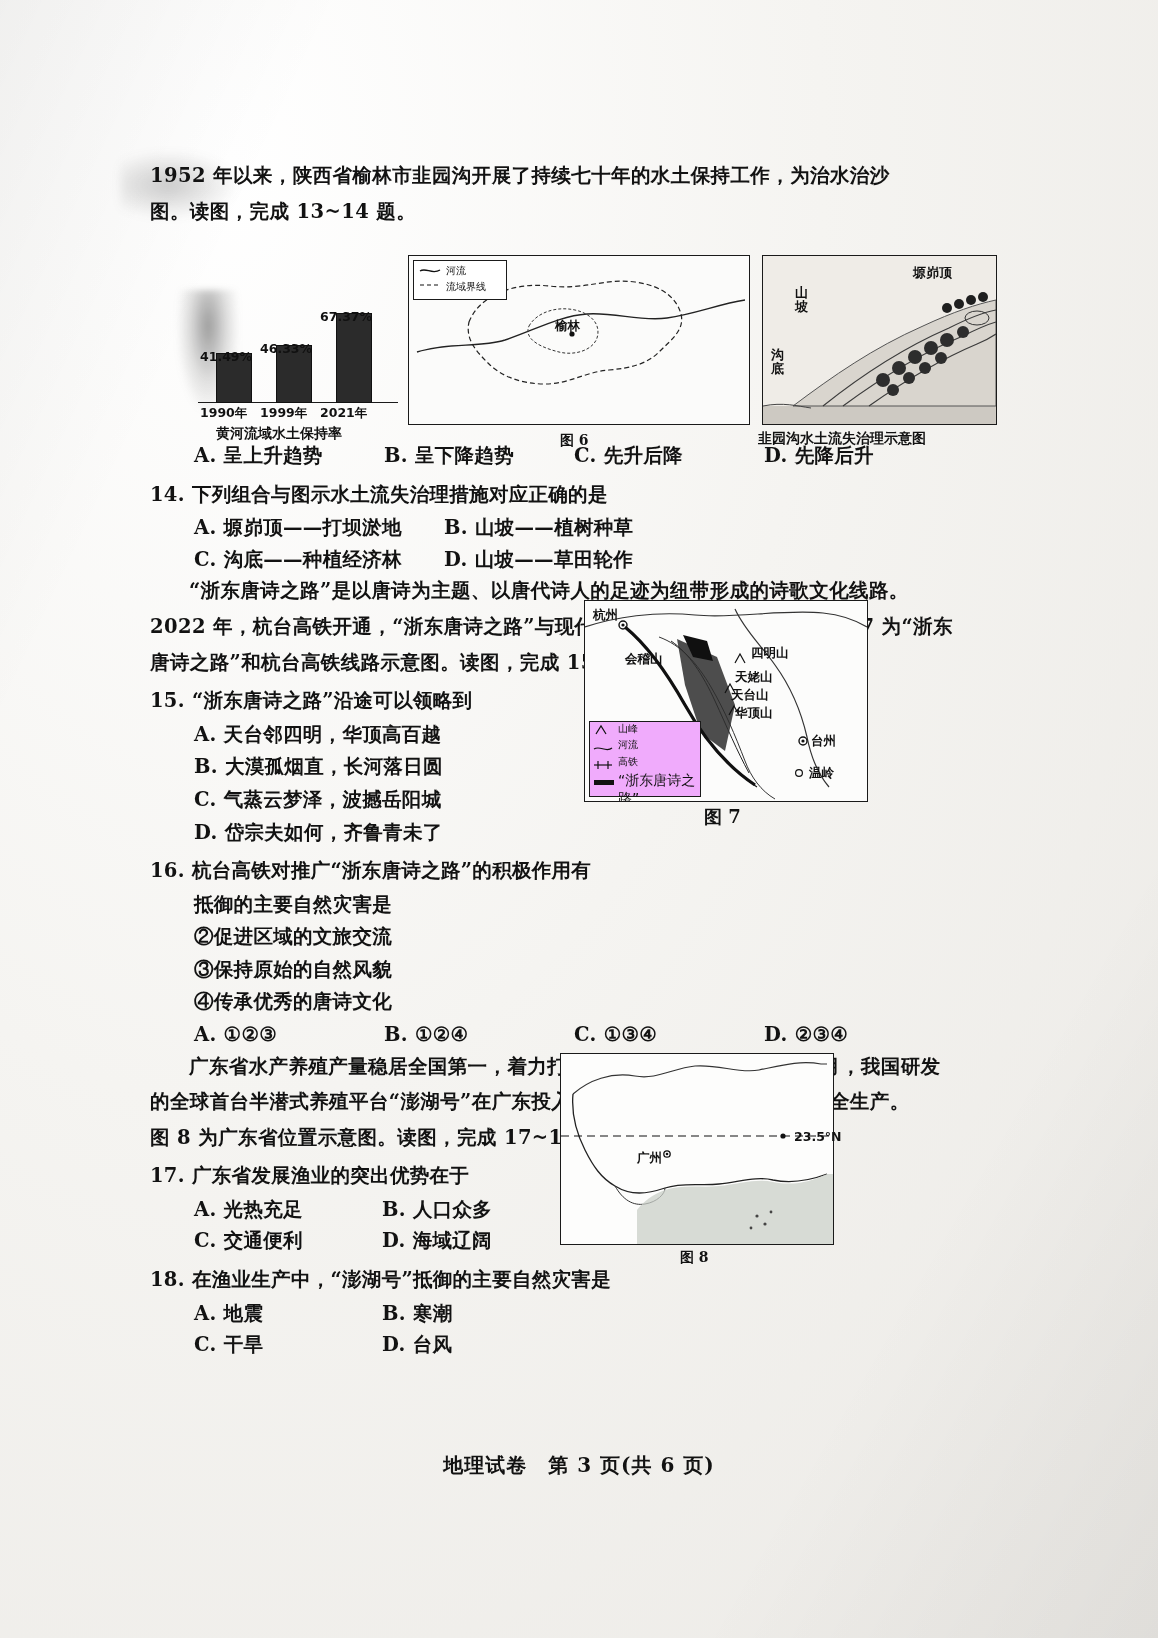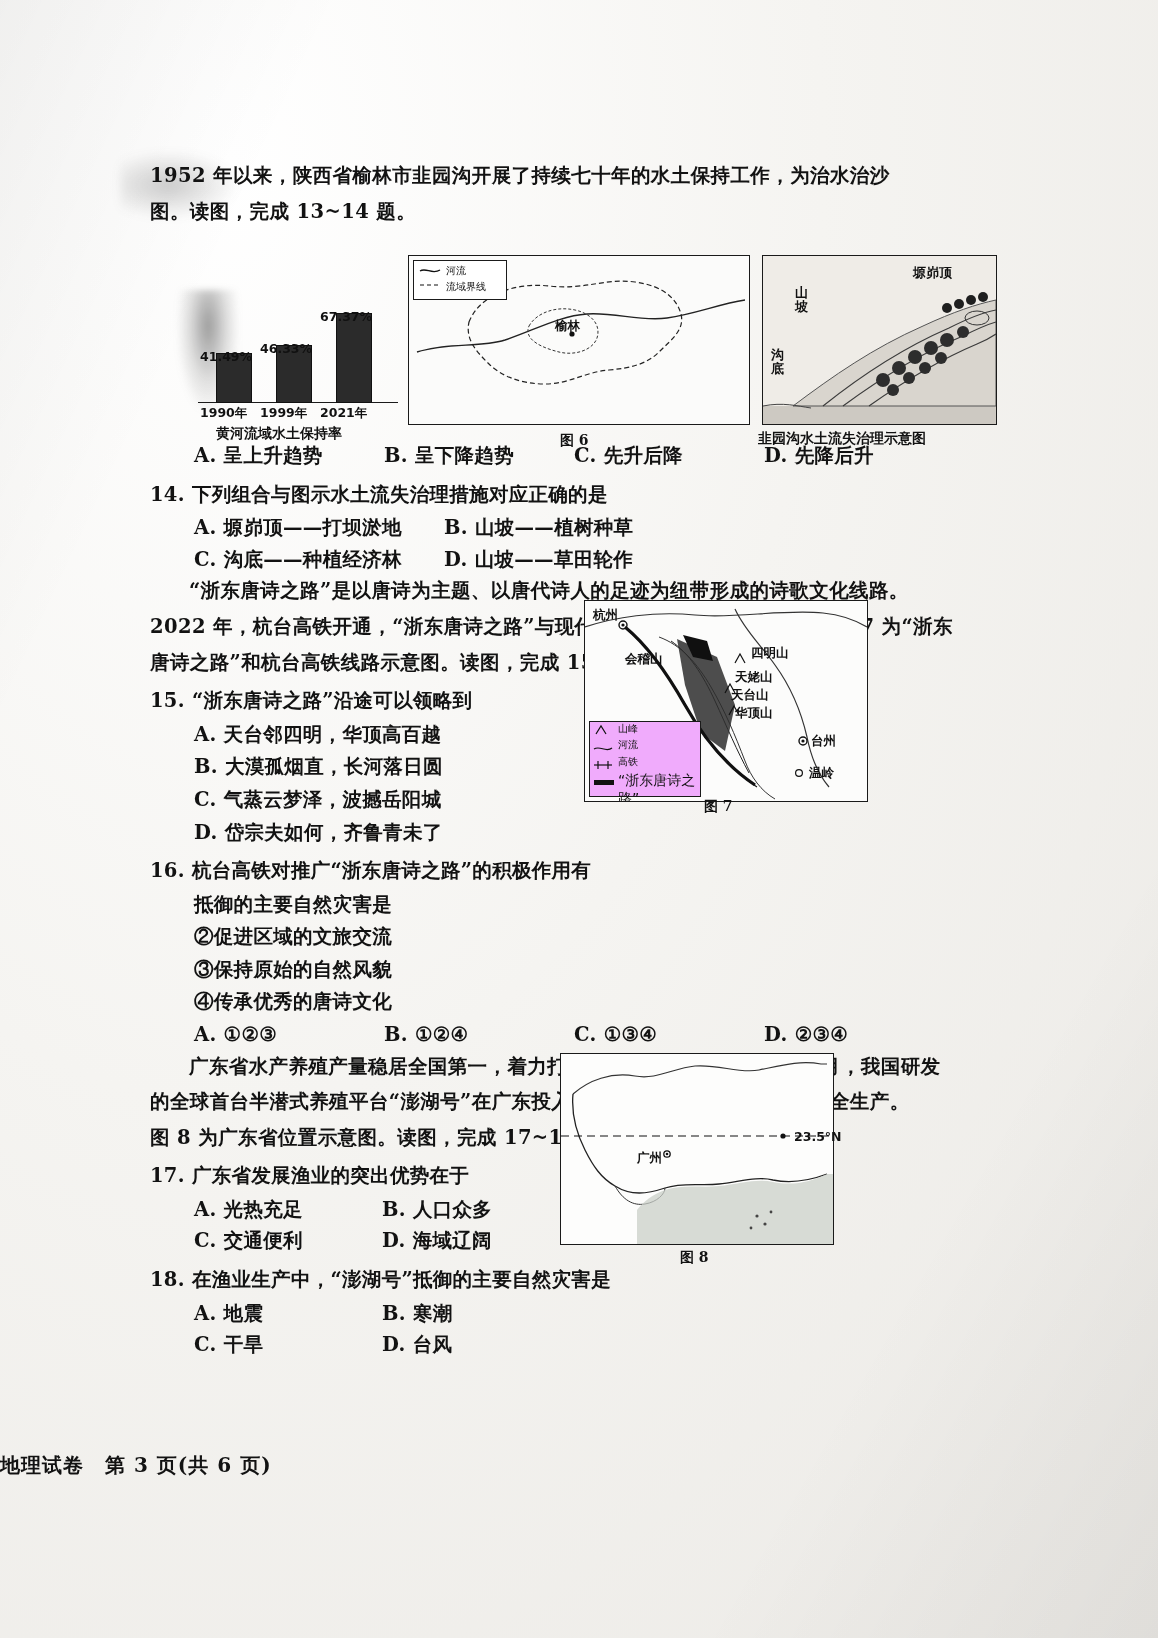--- a/index.html
+++ b/index.html
@@ -112,21 +112,21 @@
     font-family:"DejaVu Sans","Liberation Sans",sans-serif;}
 
   
   .fig7{
     position:absolute;left:560px;top:600px;width:258px;height:230px;margin-left:24px;
   }
   .fig7 .box{
     position:absolute;left:0;top:0;width:282px;height:200px;
     border:1.6px solid #1a1a1a;background:#fcfcfb;overflow:hidden;
   }
-  .fig7cap{position:absolute;left:120px;top:198px;font-size:14px;font-weight:700;
+  .fig7cap{position:absolute;left:120px;top:205px;font-size:18px;font-weight:700;
     font-family:"DejaVu Serif","Liberation Serif",serif;}
   .f7lbl{position:absolute;font-size:12.5px;font-weight:700;color:#111;
     font-family:"DejaVu Sans","Liberation Sans",sans-serif;}
   .f7legend{
     position:absolute;left:4px;top:120px;width:110px;height:74px;
     border:1.3px solid #1a1a1a;background:#f0abfc;font-size:11.5px;
     font-family:"DejaVu Sans","Liberation Sans",sans-serif;
   }
 
   
@@ -136,21 +136,21 @@
   .fig8 .box{
     position:absolute;left:0;top:0;width:272px;height:190px;
     border:1.6px solid #1a1a1a;background:#fdfdfc;overflow:hidden;
   }
   .fig8cap{position:absolute;left:120px;top:196px;font-size:14px;font-weight:700;
     font-family:"DejaVu Serif","Liberation Serif",serif;}
   .f8lbl{position:absolute;font-size:12.5px;font-weight:700;
     font-family:"DejaVu Sans","Liberation Sans",sans-serif;}
 
   .footer{
-    position:absolute;left:0;right:0;top:1452px;
+    position:absolute;left:0;right:0;top:1452px;text-align:center;
     font-family:"DejaVu Serif","Liberation Serif",serif;
     font-weight:700;font-size:20px;letter-spacing:1px;
   }
   .smudge{
     position:absolute;left:178px;top:290px;width:60px;height:120px;
     background:radial-gradient(ellipse at 50% 30%, rgba(40,40,40,0.45) 0%, rgba(90,90,90,0.18) 45%, rgba(255,255,255,0) 75%);
     filter:blur(3px);
     pointer-events:none;
   }
   .smudge2{

